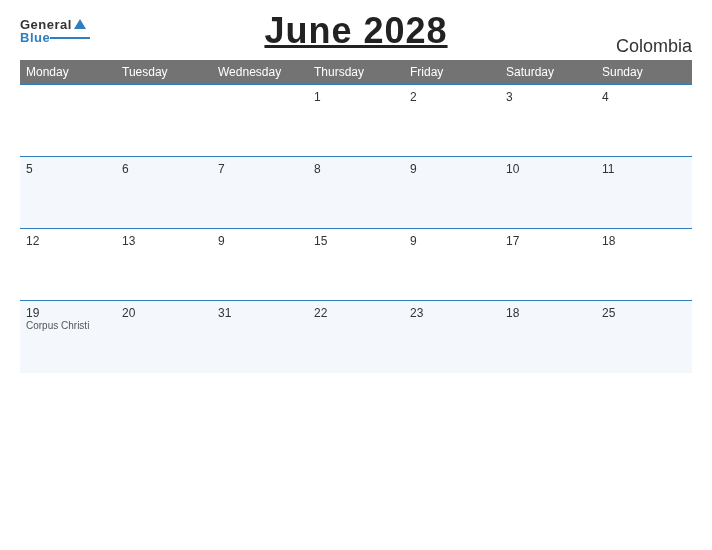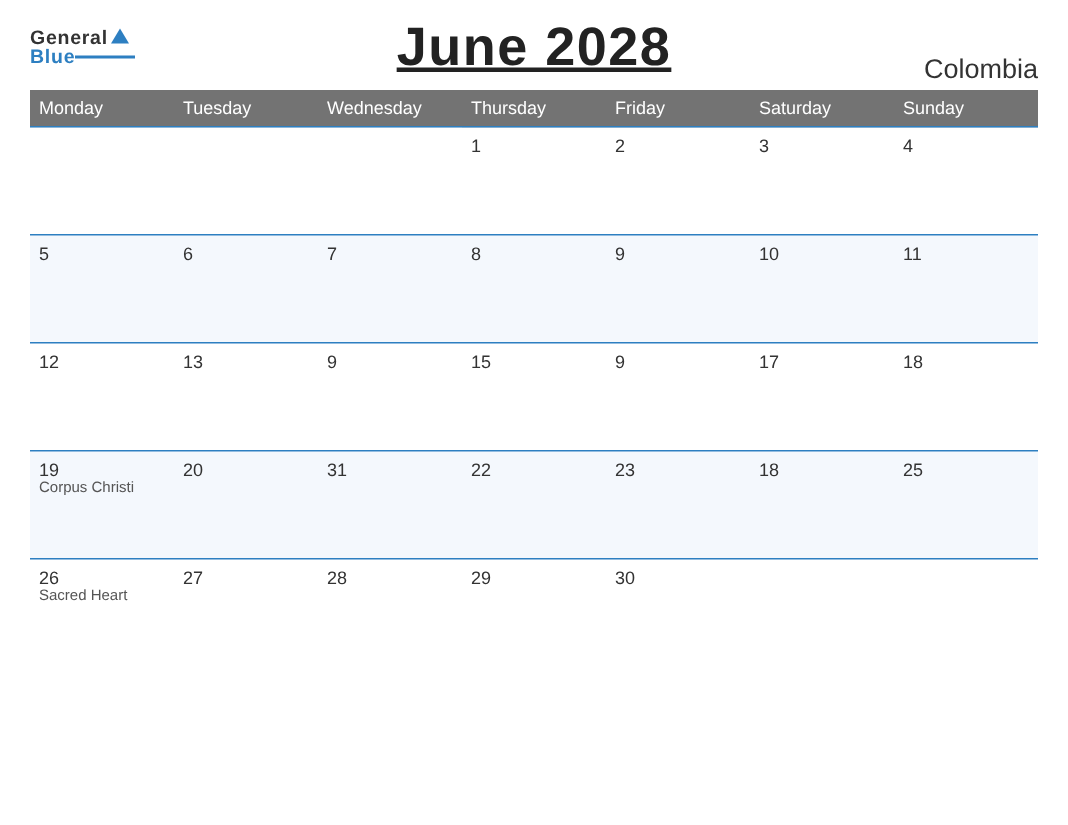--- a/index.html
+++ b/index.html
@@ -233,34 +233,14 @@
         <td>
           <span class="day-number">23</span>
         </td>
         <td>
           <span class="day-number">18</span>
         </td>
         <td>
           <span class="day-number">25</span>
         </td>
       </tr>
-      <tr>
-        <td>
-          <span class="day-number">26</span>
-          <span class="holiday-name">Sacred Heart</span>
-        </td>
-        <td>
-          <span class="day-number">27</span>
-        </td>
-        <td>
-          <span class="day-number">28</span>
-        </td>
-        <td>
-          <span class="day-number">29</span>
-        </td>
-        <td>
-          <span class="day-number">30</span>
-        </td>
-        <td class="empty"></td>
-        <td class="empty"></td>
-      </tr>
     </tbody>
 </table>
 
 </body></html>

